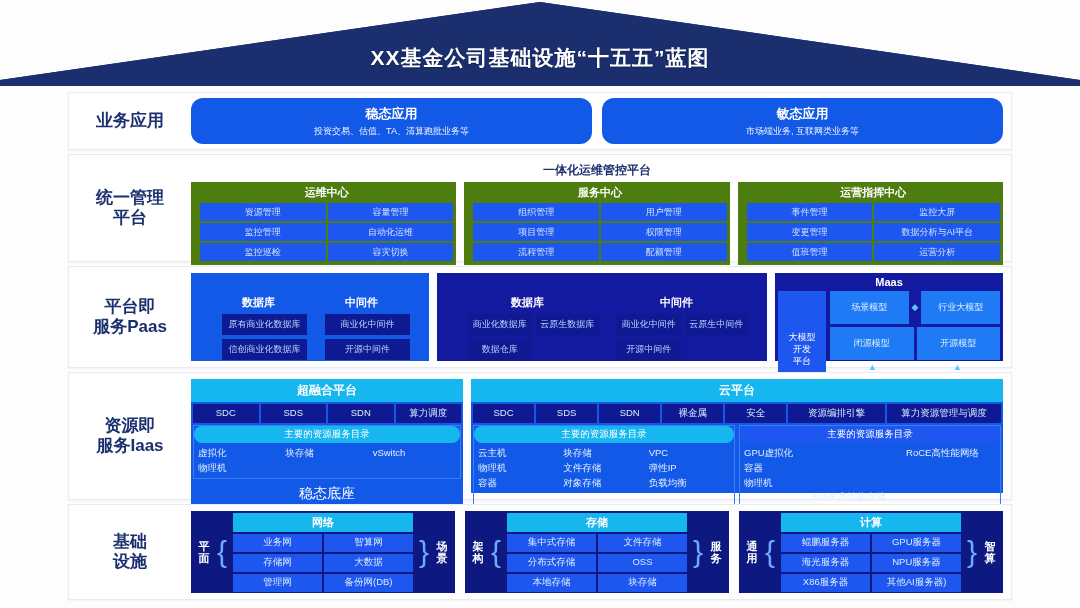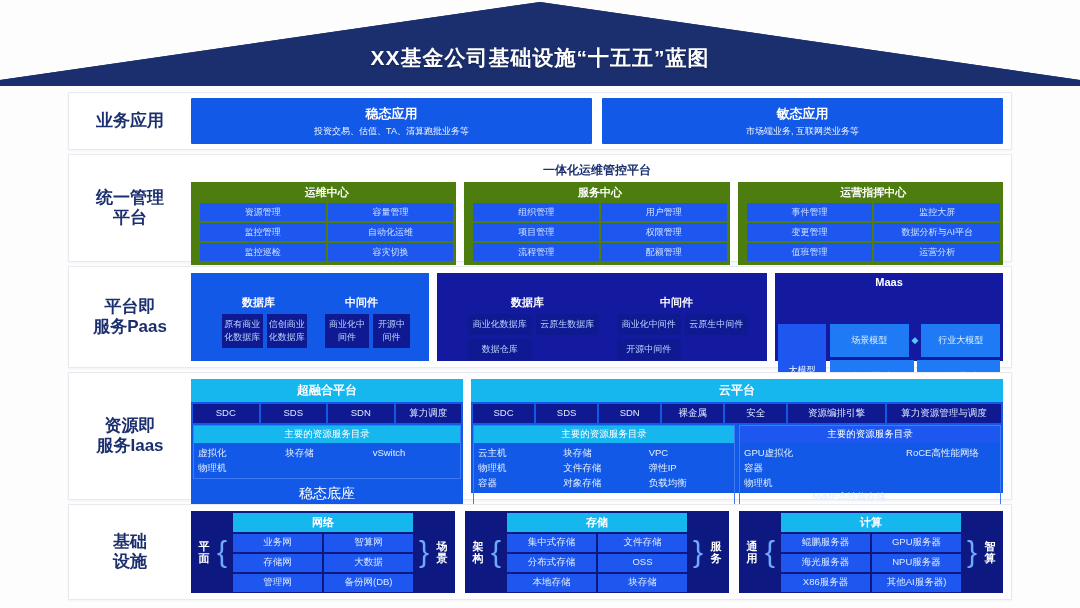--- a/index.html
+++ b/index.html
@@ -41,21 +41,21 @@
   .r2 { top: 154px; height: 108px; }
   .r3 { top: 266px; height: 102px; }
   .r4 { top: 372px; height: 128px; }
   .r5 { top: 504px; height: 96px; }
 
   
   .apps { display: flex; gap: 10px; width: 100%; height: 100%; align-items: center; }
   .app-card {
     flex: 1; height: 46px; background: #1359e8;
     display: flex; flex-direction: column; align-items: center; justify-content: center;
-    color: #fff; border-radius: 1px;
+    color: #fff; border-radius: 12px;
   }
   .app-card .t { font-size: 13px; font-weight: bold; }
   .app-card .s { font-size: 9px; margin-top: 2px; opacity: .95; }
 
   
   .plat-title { text-align: center; color: #1b2f6e; font-weight: bold; font-size: 12px; margin: 1px 0 3px; }
   .centers { display: flex; gap: 8px; }
   .center { flex: 1; background: #4d7c0f; padding: 0 0 2px 6px; }
   .center > .ch { font-size: 11px; font-weight: bold; color: #fff; text-align: center; padding: 3px 0 3px; }
   .grid2 { display: grid; grid-template-columns: 1fr 1fr; gap: 2px; padding: 0 3px 2px; }
@@ -66,26 +66,26 @@
   .cmdb {
     margin-top: 4px; background: #101a8c; color: #fff;
     font-size: 11px; font-weight: bold; text-align: center; padding: 4px 0;
   }
 
   
   .paas { display: flex; gap: 8px; height: 100%; }
   .paas-grp { background: #1359e8; padding: 19px; display: flex; gap: 6px; }
   .pbox { flex: 1; display: flex; flex-direction: column; }
   .pbox .ph { color: #fff; font-weight: bold; font-size: 11px; text-align: center; padding: 3px 0 4px; }
-  .pitems { display: flex; flex-direction: row; gap: 4px; margin-left: 12px; }
+  .pitems { display: flex; flex-direction: column; gap: 4px; margin-left: 12px; }
   .pitems.two { display: grid; grid-template-columns: 1fr 1fr; gap: 4px; align-content: start; }
   .pitem { background: #0f1a92; color: #bcd4ff; font-size: 9px; text-align: center; padding: 4px 2px; }
   .pitem.empty { background: transparent; }
 
-  .maas { background: #141aa0; flex: 0 0 228px; display: flex; flex-direction: column; padding: 2px 3px 3px; gap: 33px; }
+  .maas { background: #141aa0; flex: 0 0 228px; display: flex; flex-direction: column; padding: 2px 3px 3px; }
   .maas .mh { color: #fff; font-weight: bold; font-size: 11px; text-align: center; padding: 1px 0 3px; }
   .maas-body { display: flex; gap: 4px; flex: 1; }
   .maas-left {
     flex: 0 0 48px; background: #1e56f0; color: #fff; font-size: 9px;
     display: flex; align-items: center; justify-content: center; text-align: center; line-height: 1.35;
   }
   .maas-right { flex: 1; display: flex; flex-direction: column; gap: 3px; }
   .mrow { display: flex; align-items: center; gap: 3px; }
   .mbox { flex: 1; background: #1e7bf5; color: #dff0ff; font-size: 9px; text-align: center; padding: 10px 0; }
   .mbox.wide { flex: 1 1 100%; }
@@ -97,21 +97,21 @@
   .plat {
     display: flex; flex-direction: column; background: #1359e8; padding: 0 0 0 0;
   }
   .plat.hyper { flex: 0 0 272px; }
   .plat.cloud { flex: 1; }
   .plat .pt { background: #16b6ee; color: #fff; font-weight: bold; font-size: 12px; text-align: center; padding: 3px 0; }
   .cap-row { display: flex; gap: 2px; padding: 2px; }
   .cap { flex: 1; background: #0f1a92; color: #dce9ff; font-size: 9.5px; text-align: center; padding: 3px 1px; }
   .cat-wrap { display: flex; gap: 4px; padding: 0 2px 2px; flex: 1; }
   .cat { flex: 1; display: flex; flex-direction: column; border: 1px solid #3f7bf5; }
-  .cat .cth { background: #16b6ee; color: #fff; font-size: 9.5px; text-align: center; padding: 2px 0; }
+  .cat .cth { background: #16b6ee; color: #fff; font-size: 9.5px; text-align: center; padding: 2px 0; border-radius: 8px; }
   .cat .cth.blue { background: #1e56f0; }
   .cat .ccols { display: flex; flex: 1; padding: 3px 4px; gap: 4px; }
   .ccol { flex: 1; display: flex; flex-direction: column; gap: 1px; }
   .ccol span { color: #e3eeff; font-size: 9.5px; line-height: 1.45; }
   .base { background: #1359e8; color: #fff; font-weight: normal; font-size: 14px; text-align: center; padding: 4px 0; }
 
   
   .infra { display: flex; gap: 10px; height: 100%; align-items: stretch; }
   .infra-card {
     flex: 1; background: #0d1880; display: flex; align-items: center;

